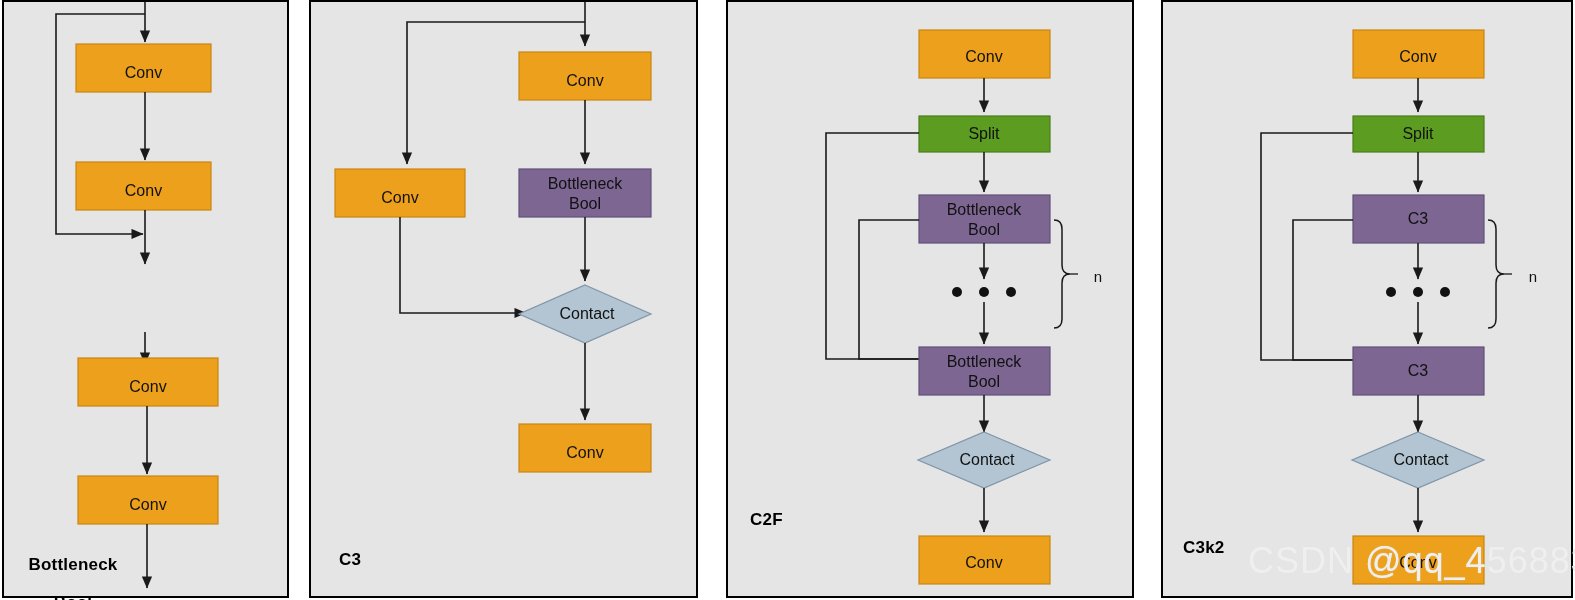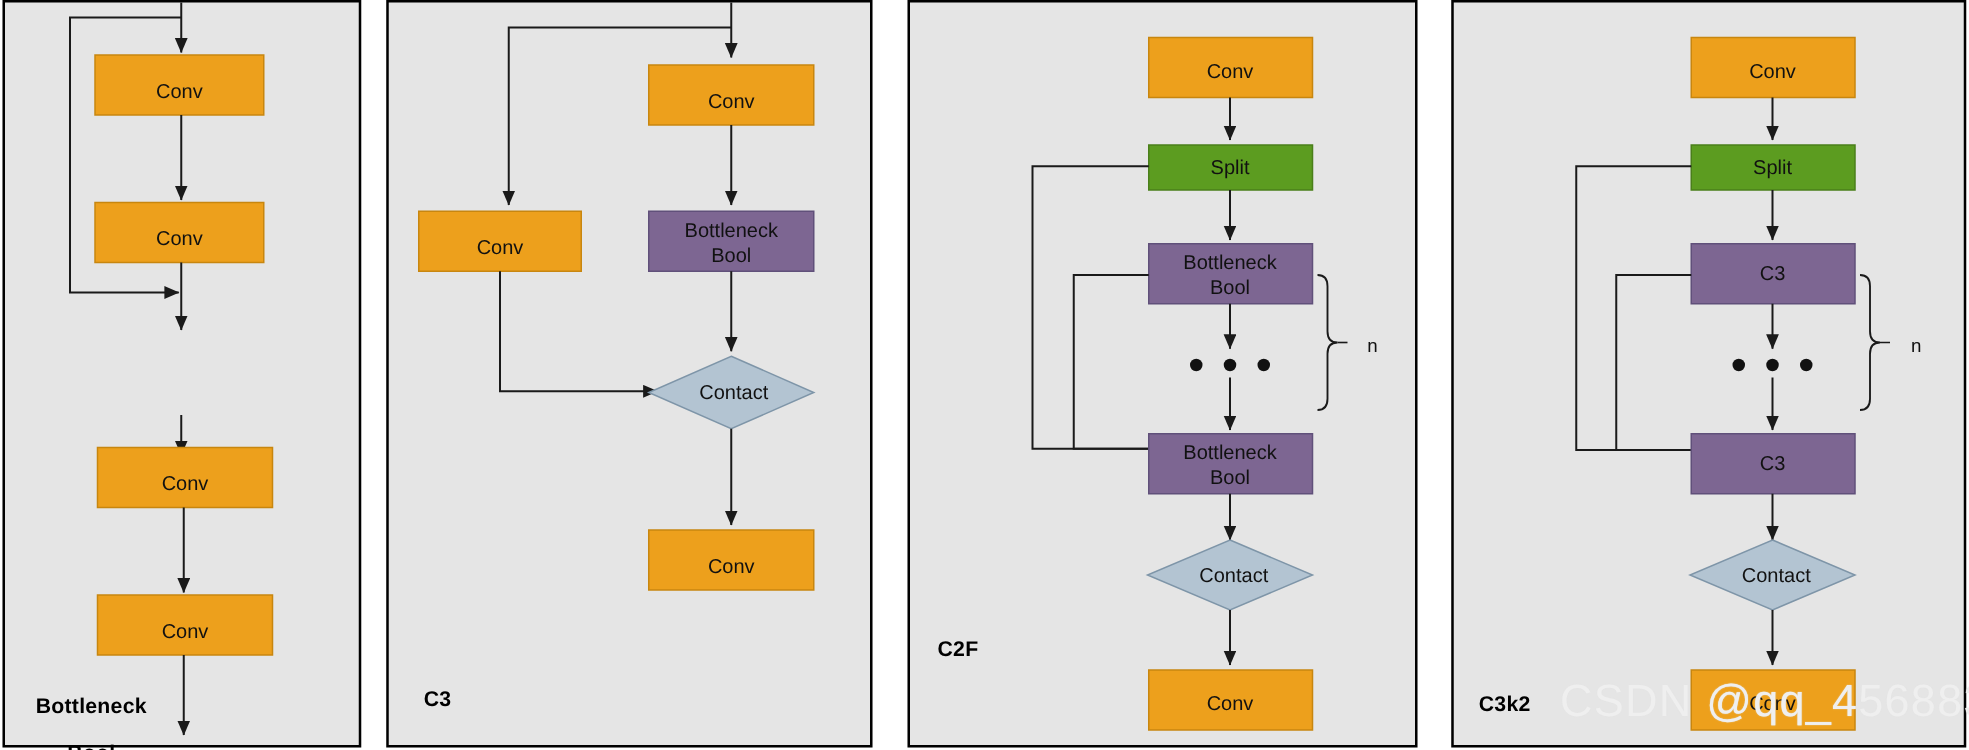--- a/index.html
+++ b/index.html
@@ -260,18 +260,18 @@
       </g>
 
       <path d="M255,486 L255,530" stroke="#1A1A1A" stroke-width="1.6" fill="none" marker-end="url(#ah4)"></path>
 
       <g>
         <rect x="190" y="534" width="131" height="48" fill="#EDA01C" stroke="#C8860F" stroke-width="1.2"></rect>
         <text class="nodelabel" x="255" y="562" text-anchor="middle" dominant-baseline="middle">Conv</text>
       </g>
     </svg>
 
-    <div class="panel-title" style="left:20px;top:536px;margin-top:16px;">C3k2</div>
+    <div class="panel-title" style="left:20px;top:536px;">C3k2</div>
   </div>
 
   <div class="wm">CSDN @qq_45688383</div>
 
 </div>
 
 </body></html>

